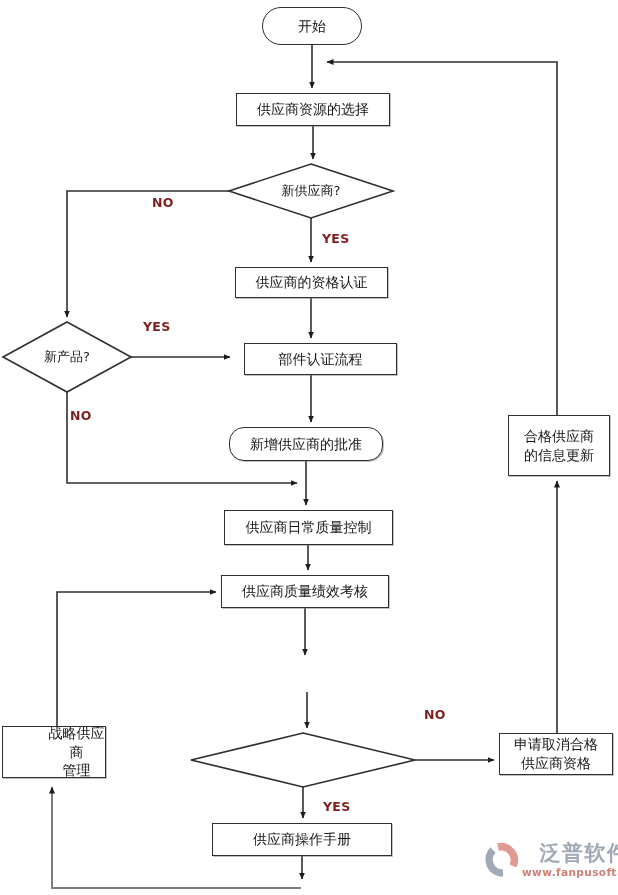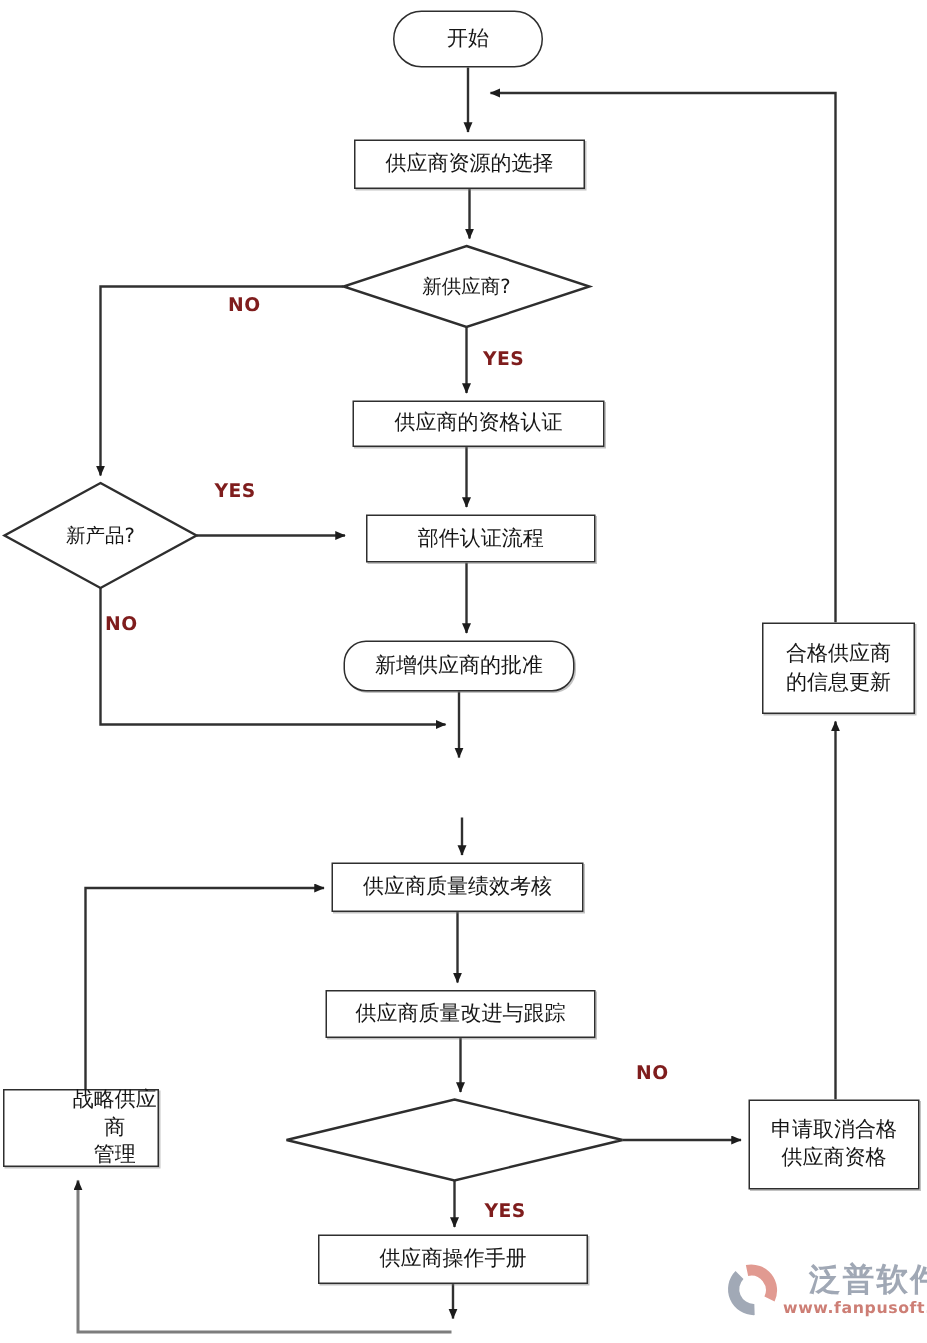--- a/index.html
+++ b/index.html
@@ -70,40 +70,40 @@
     <polygon points="67,322 131,357 67,392 3,357" fill="#ffffff" stroke="#2e2e2e" stroke-width="1.6"></polygon>
     <polygon points="303,733 415,760 303,787 191,760" fill="#ffffff" stroke="#2e2e2e" stroke-width="1.6"></polygon>
   </svg>
 
   <div class="node start" style="left:262px;top:7px;width:100px;height:38px;">开始</div>
 
   <div class="node" style="left:236px;top:93px;width:154px;height:33px;">供应商资源的选择</div>
 
   <div class="dlabel" style="left:229px;top:164px;width:164px;height:54px;">新供应商?</div>
 
-  <div class="node" style="left:235px;top:267px;width:168px;height:31px;">供应商的资格认证</div>
+  <div class="node" style="left:235px;top:267px;width:153px;height:31px;">供应商的资格认证</div>
 
   <div class="dlabel" style="left:3px;top:322px;width:128px;height:70px;">新产品?</div>
 
   <div class="node" style="left:244px;top:343px;width:153px;height:32px;">部件认证流程</div>
 
   <div class="node" style="left:229px;top:427px;width:154px;height:34px;border-radius:15px;">新增供应商的批准</div>
 
+  <div class="node" style="left:224px;top:510px;width:169px;height:35px;">供应商日常质量控制</div>
 
   <div class="node" style="left:221px;top:575px;width:168px;height:33px;">供应商质量绩效考核</div>
 
-  <div class="node" style="left:217px;top:660px;width:180px;height:32px;">供应商质量改进与跟踪</div>
 
 
   <div class="node" style="left:212px;top:823px;width:180px;height:33px;">供应商操作手册</div>
 
   <div class="node" style="left:2px;top:726px;width:104px;height:52px;padding-left:45px;">战略供应商
 管理</div>
 
-  <div class="node" style="left:499px;top:733px;width:114px;height:60px;">申请取消合格
+  <div class="node" style="left:499px;top:733px;width:114px;height:42px;">申请取消合格
 供应商资格</div>
 
   <div class="node" style="left:508px;top:415px;width:102px;height:61px;text-align:right;">合格供应商
 的信息更新</div>
 
   <div class="elabel" style="left:152px;top:195px;">NO</div>
   <div class="elabel" style="left:322px;top:231px;">YES</div>
   <div class="elabel" style="left:143px;top:319px;">YES</div>
   <div class="elabel" style="left:70px;top:408px;">NO</div>
   <div class="elabel" style="left:424px;top:707px;">NO</div>

